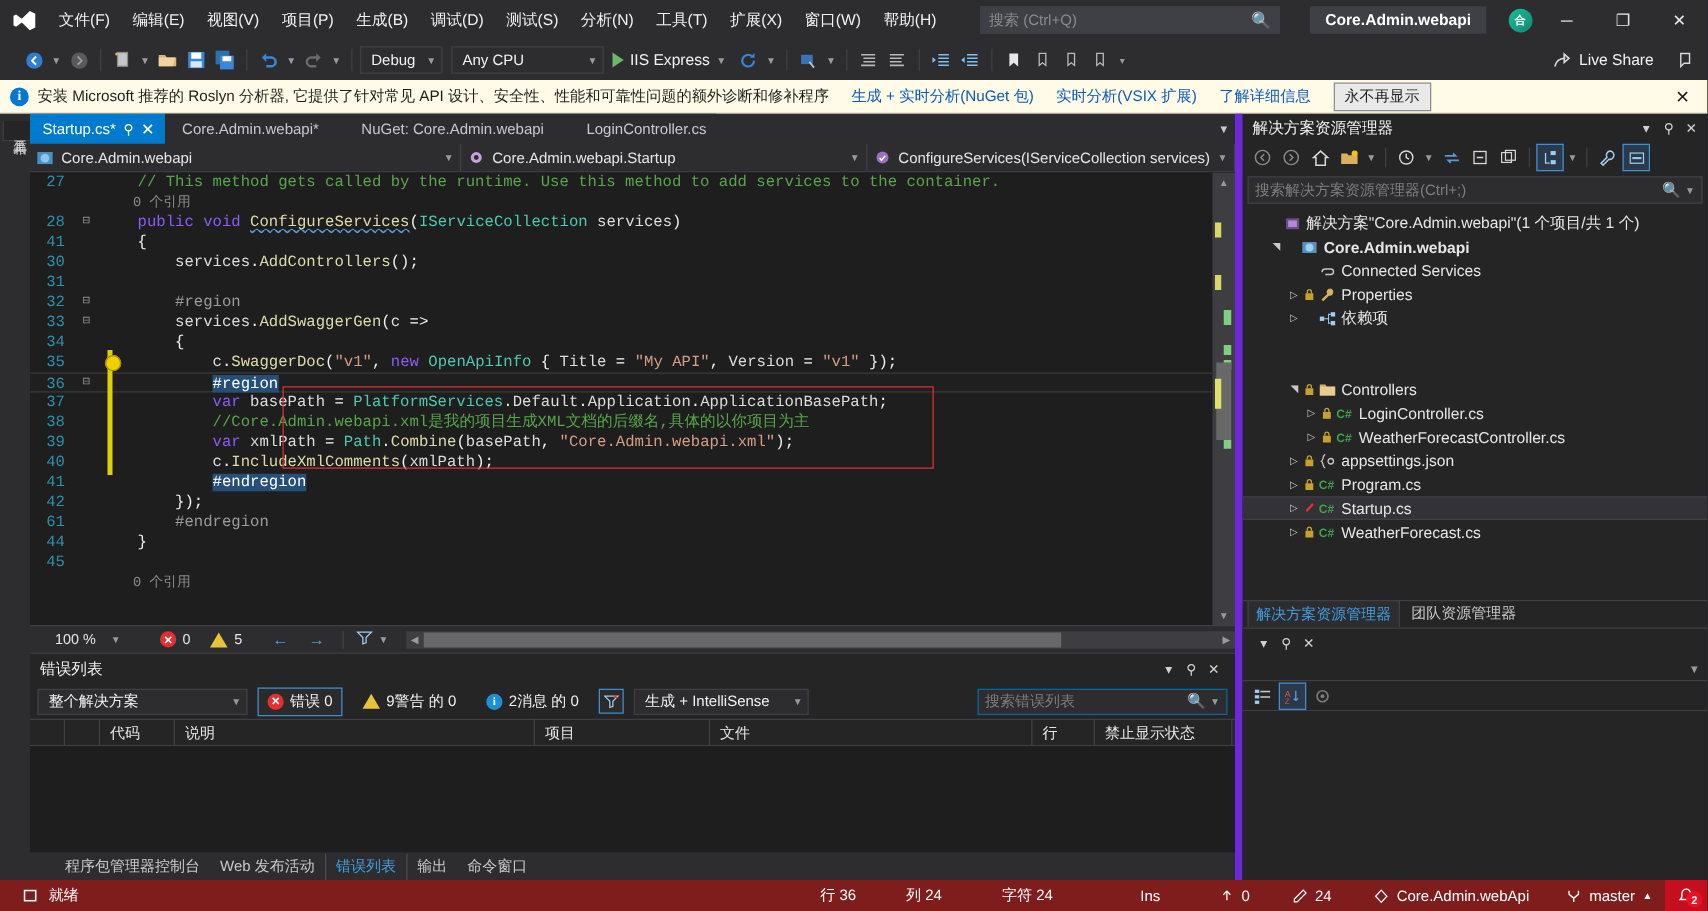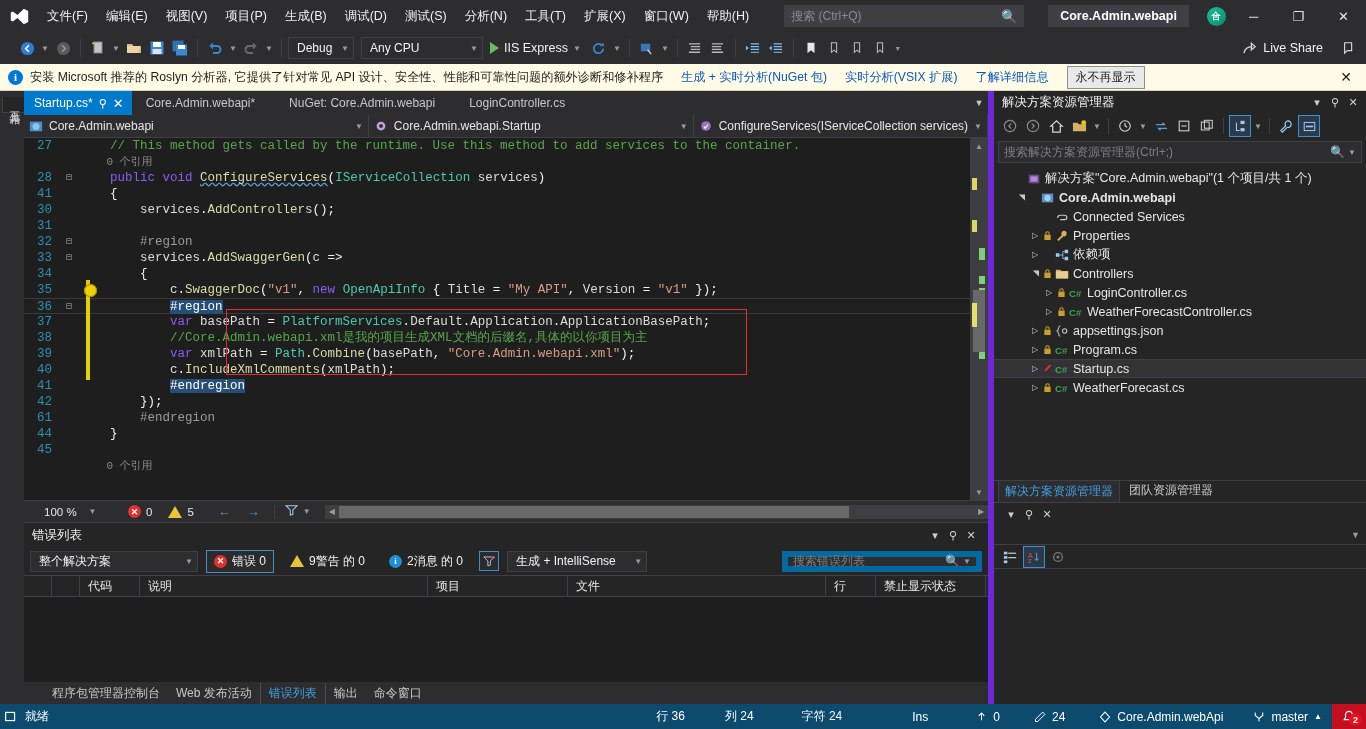--- a/index.html
+++ b/index.html
@@ -190,21 +190,21 @@
                color: #d0d0d0; font-size: 11px; }
   .errtoolbar { height: 28px; display: flex; align-items: center; padding: 0 6px; gap: 8px; }
   .ecombo { height: 21px; border: 1px solid #3f3f46; background: #2d2d30; display: flex; align-items: center;
             padding: 0 4px 0 8px; font-size: 12px; gap: 6px; }
   .ecombo .cc { color: #9a9a9a; font-size: 8px; }
   .toggle-chip { display: flex; align-items: center; gap: 5px; padding: 2px 7px; font-size: 12px;
                  border: 1px solid transparent; }
   .toggle-chip.on { border-color: #3f8fce; background: #2b2b2b; }
   .ico-sq { width: 20px; height: 20px; border: 1px solid #3f8fce; display: flex; align-items: center;
             justify-content: center; background: #2b2b2b; }
-  .esearch { margin-left: auto; width: 200px; height: 21px; background: #2d2d30; border: 6px solid #0369a1;
+  .esearch { margin-left: auto; width: 200px; height: 21px; background: #2d2d30; border: 1px solid #0369a1;
              display: flex; align-items: center; padding: 0 5px; color: #7d7d7d; font-size: 12px; }
   .errhead {
     height: 22px; display: flex; align-items: center; background: #252526; font-size: 12px;
     color: #e6e6e6; border-top: 1px solid #3f3f46; border-bottom: 1px solid #3f3f46;
   }
   .errhead .col { padding: 0 8px; border-right: 1px solid #3f3f46; height: 22px; line-height: 22px; white-space: nowrap; }
   .errbody { flex: 1; background: #1e1e1e; }
 
   
   .docktabs { height: 22px; background: #2d2d30; display: flex; align-items: center; padding-left: 20px;
@@ -239,22 +239,22 @@
   .props { height: 202px; flex: 0 0 202px; background: #252526; border-top: 1px solid #3f3f46;
            display: flex; flex-direction: column; }
   .props-sel { height: 20px; display: flex; align-items: center; justify-content: flex-end;
                padding-right: 6px; border-bottom: 1px solid #3f3f46; color: #9a9a9a; font-size: 9px; }
   .props-tb { height: 24px; display: flex; align-items: center; padding: 0 5px; gap: 2px;
               border-bottom: 1px solid #3f3f46; }
   .props-body { flex: 1; background: #252526; }
 
   
   .statusbar {
-    height: 25px; background: #0c4a6e; display: flex; align-items: center; flex: 0 0 25px;
-    font-size: 12px; color: #fff; padding-left: 4px;
+    height: 25px; background: #7f1d1d; display: flex; align-items: center; flex: 0 0 25px;
+    font-size: 12px; color: #fff; padding-left: 18px;
   }
   .sb-left { display: flex; align-items: center; gap: 8px; }
   .sb-item { padding: 0 10px; white-space: nowrap; }
   .sb-right { margin-left: auto; display: flex; align-items: center; }
   .sb-notif { background: #c50f1f; position: relative; width: 34px; height: 25px;
               display: flex; align-items: center; justify-content: center; }
   .sb-badge { position: absolute; right: 4px; bottom: 3px; background: #e81123; color: #fff;
               border-radius: 50%; width: 13px; height: 13px; font-size: 9px;
               display: flex; align-items: center; justify-content: center; font-weight: bold; }
 </style>
@@ -784,21 +784,21 @@
             <span class="tico">
               <svg width="14" height="14" viewBox="0 0 16 16">
                 <rect x="1" y="6" width="4" height="4" fill="#9fcdf0"></rect>
                 <rect x="11" y="2" width="4" height="4" fill="#9fcdf0"></rect>
                 <rect x="11" y="10" width="4" height="4" fill="#9fcdf0"></rect>
                 <path d="M5 8h4M9 8V4h2M9 8v4h2" stroke="#9fcdf0" stroke-width="1"></path>
               </svg>
             </span>
             <span class="tlabel">依赖项</span>
           </div>
-          <div class="tnode" style="padding-left: 34px;">
+          <div class="tnode" style="padding-left: 34px; margin-top: 38px;">
             <span class="texp" style="transform: rotate(-90deg);">◢</span>
             <span style="width: 11px; flex: 0 0 11px; display: flex; align-items: center; justify-content: center;">
               <svg width="9" height="11" viewBox="0 0 10 12">
                 <rect x="1.5" y="5" width="7" height="6" fill="#c8a02a"></rect>
                 <path d="M3.2 5V3.6a1.8 1.8 0 0 1 3.6 0V5" fill="none" stroke="#c8a02a" stroke-width="1.2"></path>
               </svg>
             </span>
             <span class="tico">
               <svg width="14" height="14" viewBox="0 0 16 16">
                 <path d="M1 3h5l1.3 1.7H15V13H1z" fill="#d8b060"></path>

